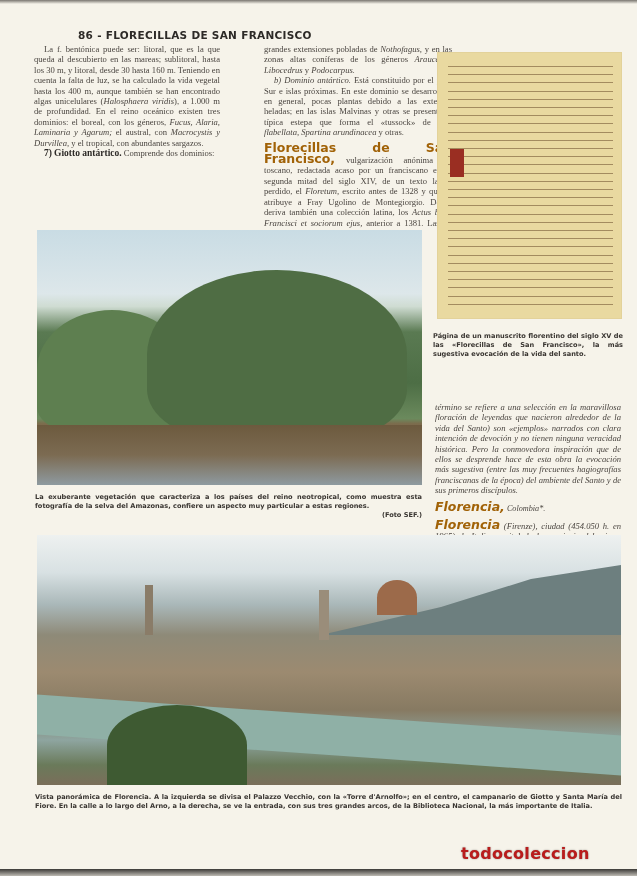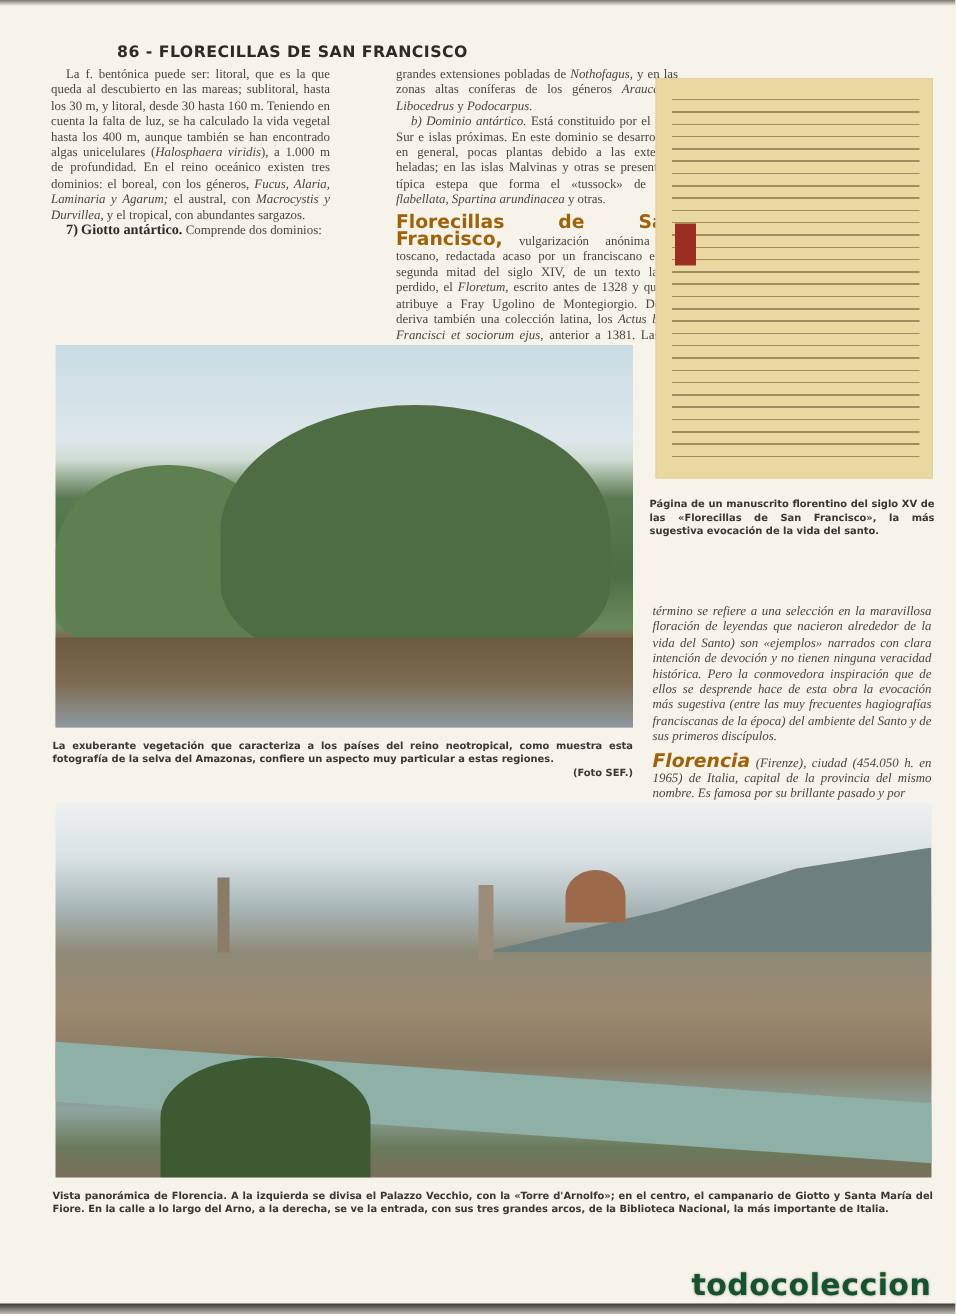--- a/index.html
+++ b/index.html
@@ -60,22 +60,22 @@
   .caption {
     position: absolute; font-family: "DejaVu Sans", sans-serif; font-weight: bold;
     font-size: 6.6px; line-height: 9px; color: #3a3632; text-align: justify;
   }
   .cap-jungle { left: 35px; top: 493px; width: 387px; }
   .cap-jungle .credit { float: right; font-weight: bold; margin-left: 40px; }
   .cap-manuscript { left: 433px; top: 332px; width: 190px; }
   .cap-florence { left: 35px; top: 793px; width: 587px; }
   .watermark {
     position: absolute; left: 461px; top: 844px;
-    font-family: "DejaVu Sans", sans-serif; font-weight: bold; font-size: 20px;
-    color: #14532d; letter-spacing: 0.3px;
+    font-family: "DejaVu Sans", sans-serif; font-weight: bold; font-size: 16px;
+    color: #b91c1c; letter-spacing: 0.3px;
     text-shadow: 0 0 2px #b9b5ae, 0 0 1px #a7a29b;
   }
   .bottomstrip { position: absolute; left: 0; top: 869px; width: 637px; height: 7px; background: linear-gradient(#3b3936, #bdbab3); }
 </style>
 </head>
 <body>
 
 <div class="topshadow"></div>
 
 <div class="header">86 - FLORECILLAS DE SAN FRANCISCO</div>
@@ -99,20 +99,21 @@
 
 <div class="photo jungle">
   <div class="canopy2"></div>
   <div class="canopy1"></div>
   <div class="water"></div>
 </div>
 <div class="caption cap-jungle"><span>La exuberante vegetación que caracteriza a los países del reino neotropical, como muestra esta fotografía de la selva del Amazonas, confiere un aspecto muy particular a estas regiones.</span> <span class="credit">(Foto SEF.)</span></div>
 
 <div class="col col3">
   <p>término se refiere a una selección en la maravillosa floración de leyendas que nacieron alrededor de la vida del Santo) son «ejemplos» narrados con clara intención de devoción y no tienen ninguna veracidad histórica. Pero la conmovedora inspiración que de ellos se desprende hace de esta obra la evocación más sugestiva (entre las muy frecuentes hagiografías franciscanas de la época) del ambiente del Santo y de sus primeros discípulos.</p>
+  <p style="margin-top:6px"><span class="entry-title">Florencia,</span><span class="small-note"> Colombia*.</span></p>
   <p style="margin-top:6px"><span class="entry-title">Florencia</span><span> (Firenze), ciudad (454.050 h. en 1965) de Italia, capital de la provincia del mismo nombre. Es famosa por su brillante pasado y por</span></p>
 </div>
 
 <div class="photo florence">
   <div class="mountain"></div>
   <div class="tower1"></div>
   <div class="tower2"></div>
   <div class="dome"></div>
   <div class="river"></div>
   <div class="trees"></div>

